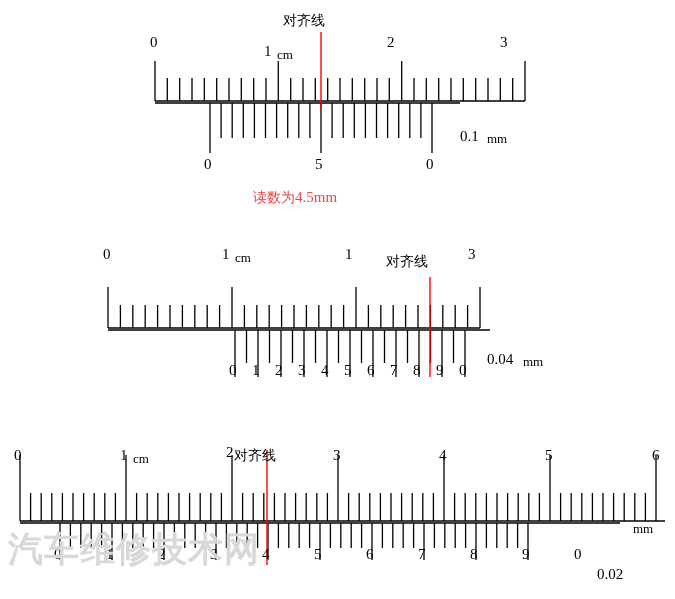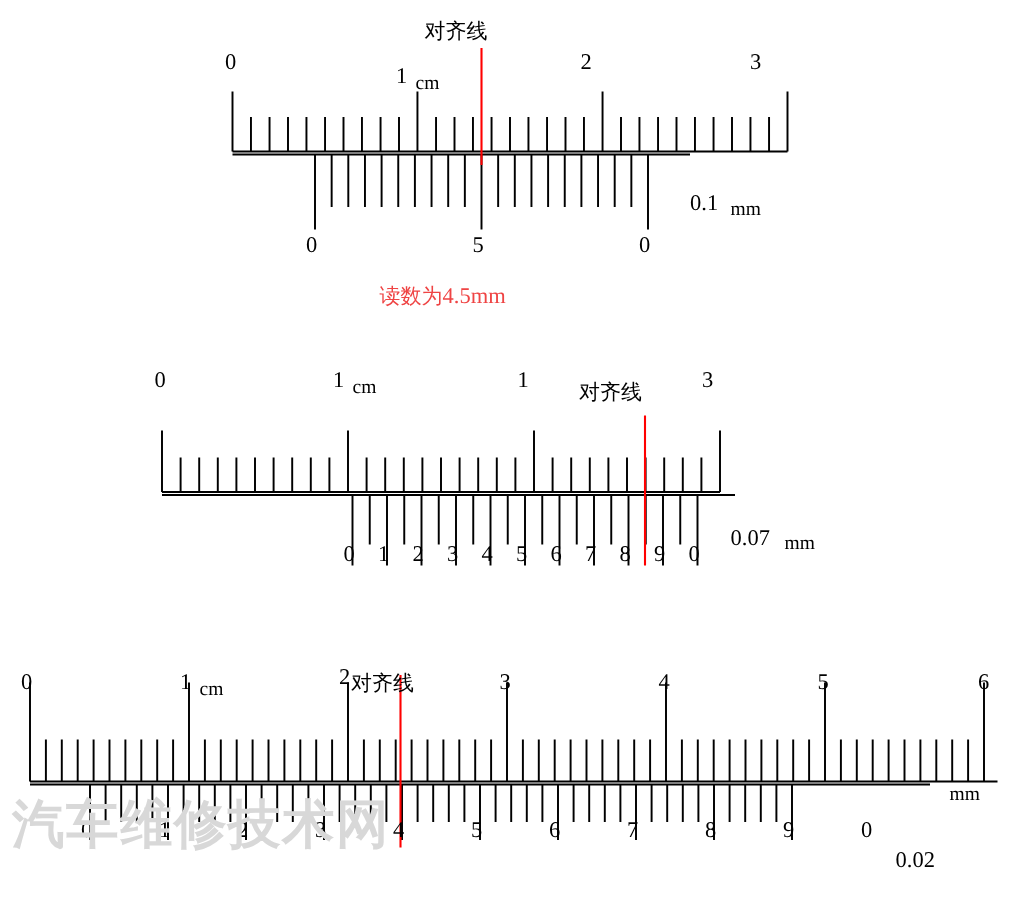--- a/index.html
+++ b/index.html
@@ -240,21 +240,21 @@
   <div class="lbl" style="left:275px; top:148px;">2</div>
   <div class="lbl" style="left:298px; top:148px;">3</div>
   <div class="lbl" style="left:321px; top:148px;">4</div>
   <div class="lbl" style="left:344px; top:148px;">5</div>
   <div class="lbl" style="left:367px; top:148px;">6</div>
   <div class="lbl" style="left:390px; top:148px;">7</div>
   <div class="lbl" style="left:413px; top:148px;">8</div>
   <div class="lbl" style="left:436px; top:148px;">9</div>
   <div class="lbl" style="left:459px; top:148px;">0</div>
 
-  <div class="lbl" style="left:487px; top:137px;">0.07</div>
+  <div class="lbl" style="left:487px; top:137px;">0.04</div>
   <div class="lbl unit" style="left:523px; top:139px;">mm</div>
 
 </div>
 
 <div class="fig" id="fig3">
 
   <svg class="svgwrap" width="675" height="184">
 
     <line x1="20" y1="521" x2="665" y2="521" stroke="#000" stroke-width="1.3" transform="translate(0,-415)"></line>
     <g stroke="#000" stroke-width="1.3" transform="translate(0,-415)">

